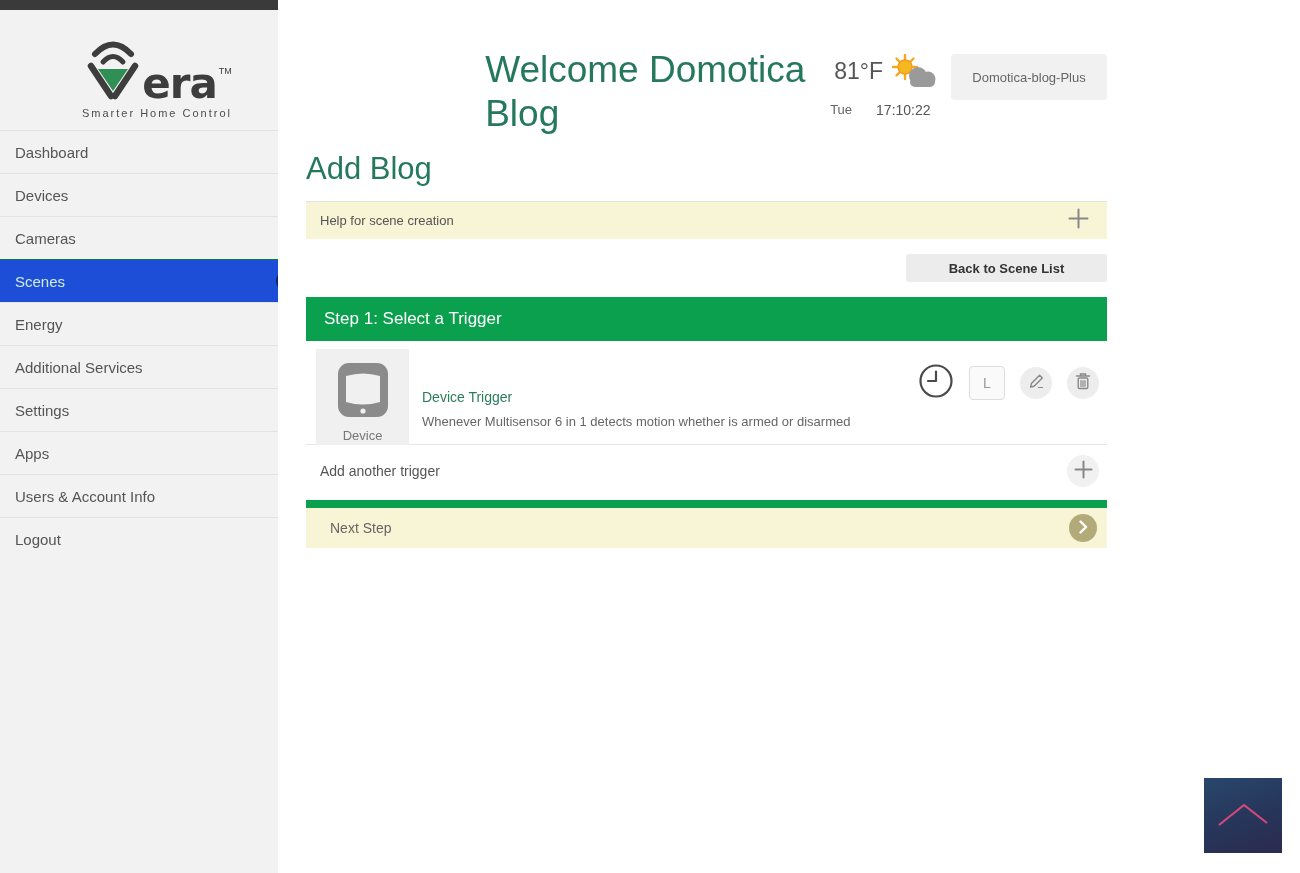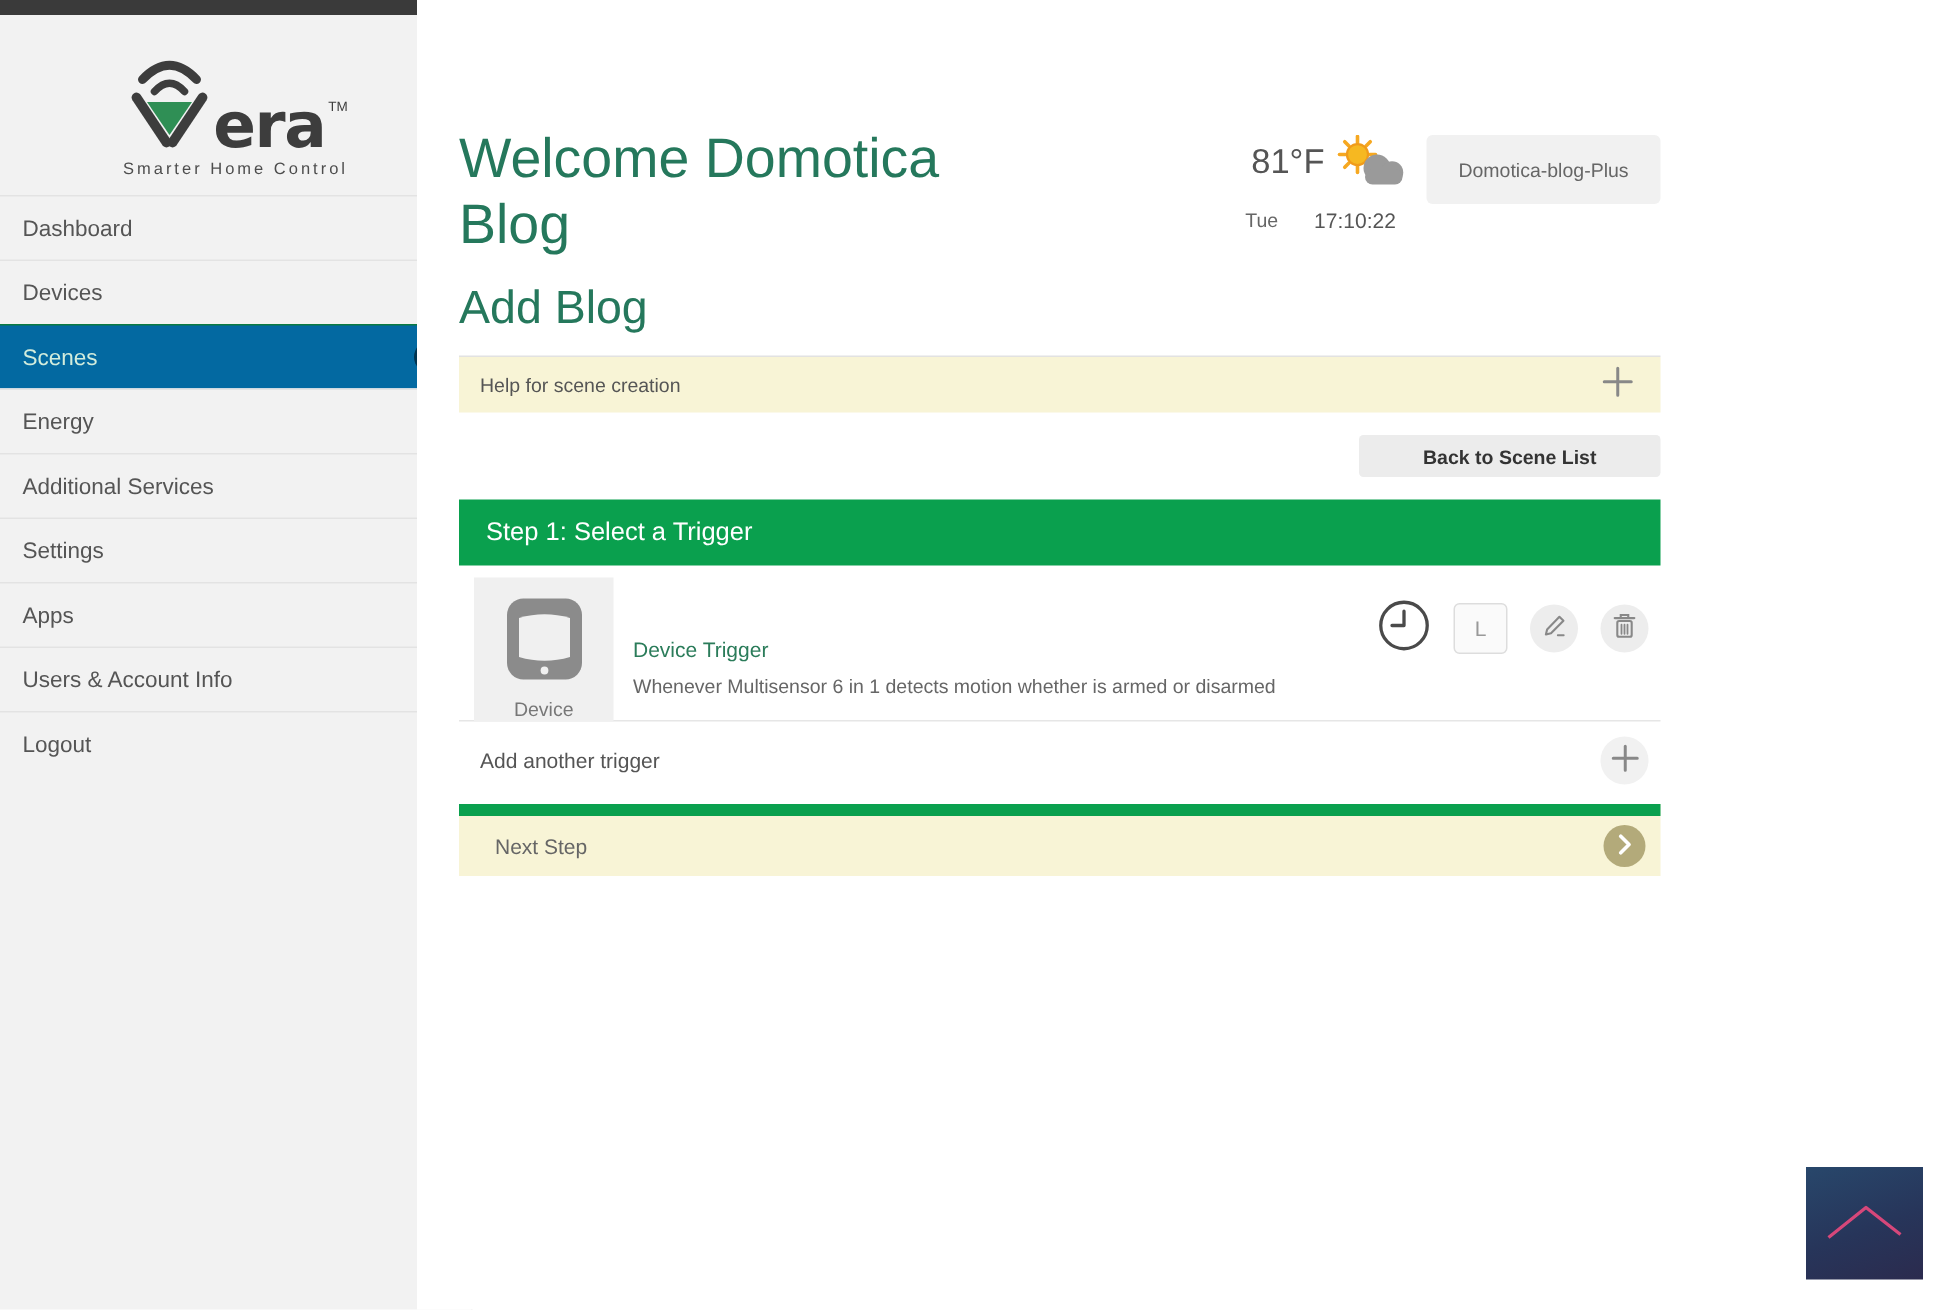--- a/index.html
+++ b/index.html
@@ -15,29 +15,29 @@
   .sidebar-topbar { height:10px; background:#3a3a3a; }
   .logo-block { height:120px; display:flex; flex-direction:column; align-items:center; justify-content:center; padding-top:8px; }
   .logo-row { display:flex; align-items:flex-end; }
   .logo-era { font-family:"DejaVu Sans",sans-serif; font-weight:bold; font-size:42px; line-height:0.92; color:#3d3d3d; letter-spacing:-1px; }
   .logo-tm { font-size:9px; color:#3d3d3d; position:relative; top:-28px; left:2px; }
   .logo-tagline { font-size:11px; color:#4d4d4d; letter-spacing:2px; margin-top:3px; }
   .menu { }
   .menu-item { height:43px; display:flex; align-items:center; justify-content:space-between;
     padding:0 16px 0 15px; border-top:1px solid #e3e3e3; cursor:pointer; background:#f2f2f2; }
   .menu-item .label { font-size:15px; color:#555; }
-  .menu-item.active { background:#0369a1; border-top-color:#0b7a42; }
+  .menu-item.active { background:#1d4ed8; border-top-color:#0b7a42; }
   .menu-item.active .label { color:#d2ecdc; }
   .plus-glyph, .close-glyph { display:flex; align-items:center; }
   .active-chevron-circle { width:22px; height:22px; border-radius:50%; background:rgba(0,0,0,0.5);
     display:flex; align-items:center; justify-content:center; }
   
   .main { position:absolute; left:278px; top:0; width:1022px; height:873px; background:#fff; }
   .content { margin-left:28px; width:801px; }
-  .header-row { display:flex; justify-content:space-between; padding-top:48px;margin-top:36px; }
+  .header-row { display:flex; justify-content:flex-end; padding-top:48px; }
   .welcome-title { font-size:37px; font-weight:300; color:#25785c; line-height:1.18; width:345px; }
   .weather-cluster { display:flex; align-items:flex-start; gap:14px; margin-top:6px; }
   .weather-left { display:flex; flex-direction:column; }
   .weather-top { display:flex; align-items:flex-start; gap:8px; padding-left:4px; }
   .temperature { font-size:23px; color:#555; font-weight:300; margin-top:4px; }
   .weather-bottom { display:flex; gap:24px; margin-top:2px; }
   .weather-day { font-size:13px; color:#666; }
   .weather-time { font-size:14px; color:#555; }
   .controller-btn { width:156px; height:46px; background:#f1f1f1; border:none; border-radius:4px;
     font-size:13px; color:#666; cursor:pointer; font-family:inherit; }
@@ -115,20 +115,28 @@
       </span>
     </div>
     <div class="menu-item">
       <span class="label">Devices</span>
       <span>
         <svg width="11" height="14" viewBox="0 0 11 14">
             <path d="M3 2 L8 7 L3 12" stroke="#777" stroke-width="2" fill="none" stroke-linecap="round" stroke-linejoin="round"></path>
           </svg>
       </span>
     </div>
+    <div class="menu-item">
+      <span class="label">Cameras</span>
+      <span>
+        <svg width="11" height="14" viewBox="0 0 11 14">
+            <path d="M3 2 L8 7 L3 12" stroke="#777" stroke-width="2" fill="none" stroke-linecap="round" stroke-linejoin="round"></path>
+          </svg>
+      </span>
+    </div>
     <div class="menu-item active">
       <span class="label">Scenes</span>
       <span class="active-chevron-circle">
         <svg width="9" height="12" viewBox="0 0 9 12">
             <path d="M2 1.5 L7 6 L2 10.5" stroke="#fff" stroke-width="2.2" fill="none" stroke-linecap="round" stroke-linejoin="round"></path>
           </svg>
       </span>
     </div>
     <div class="menu-item">
       <span class="label">Energy</span>

